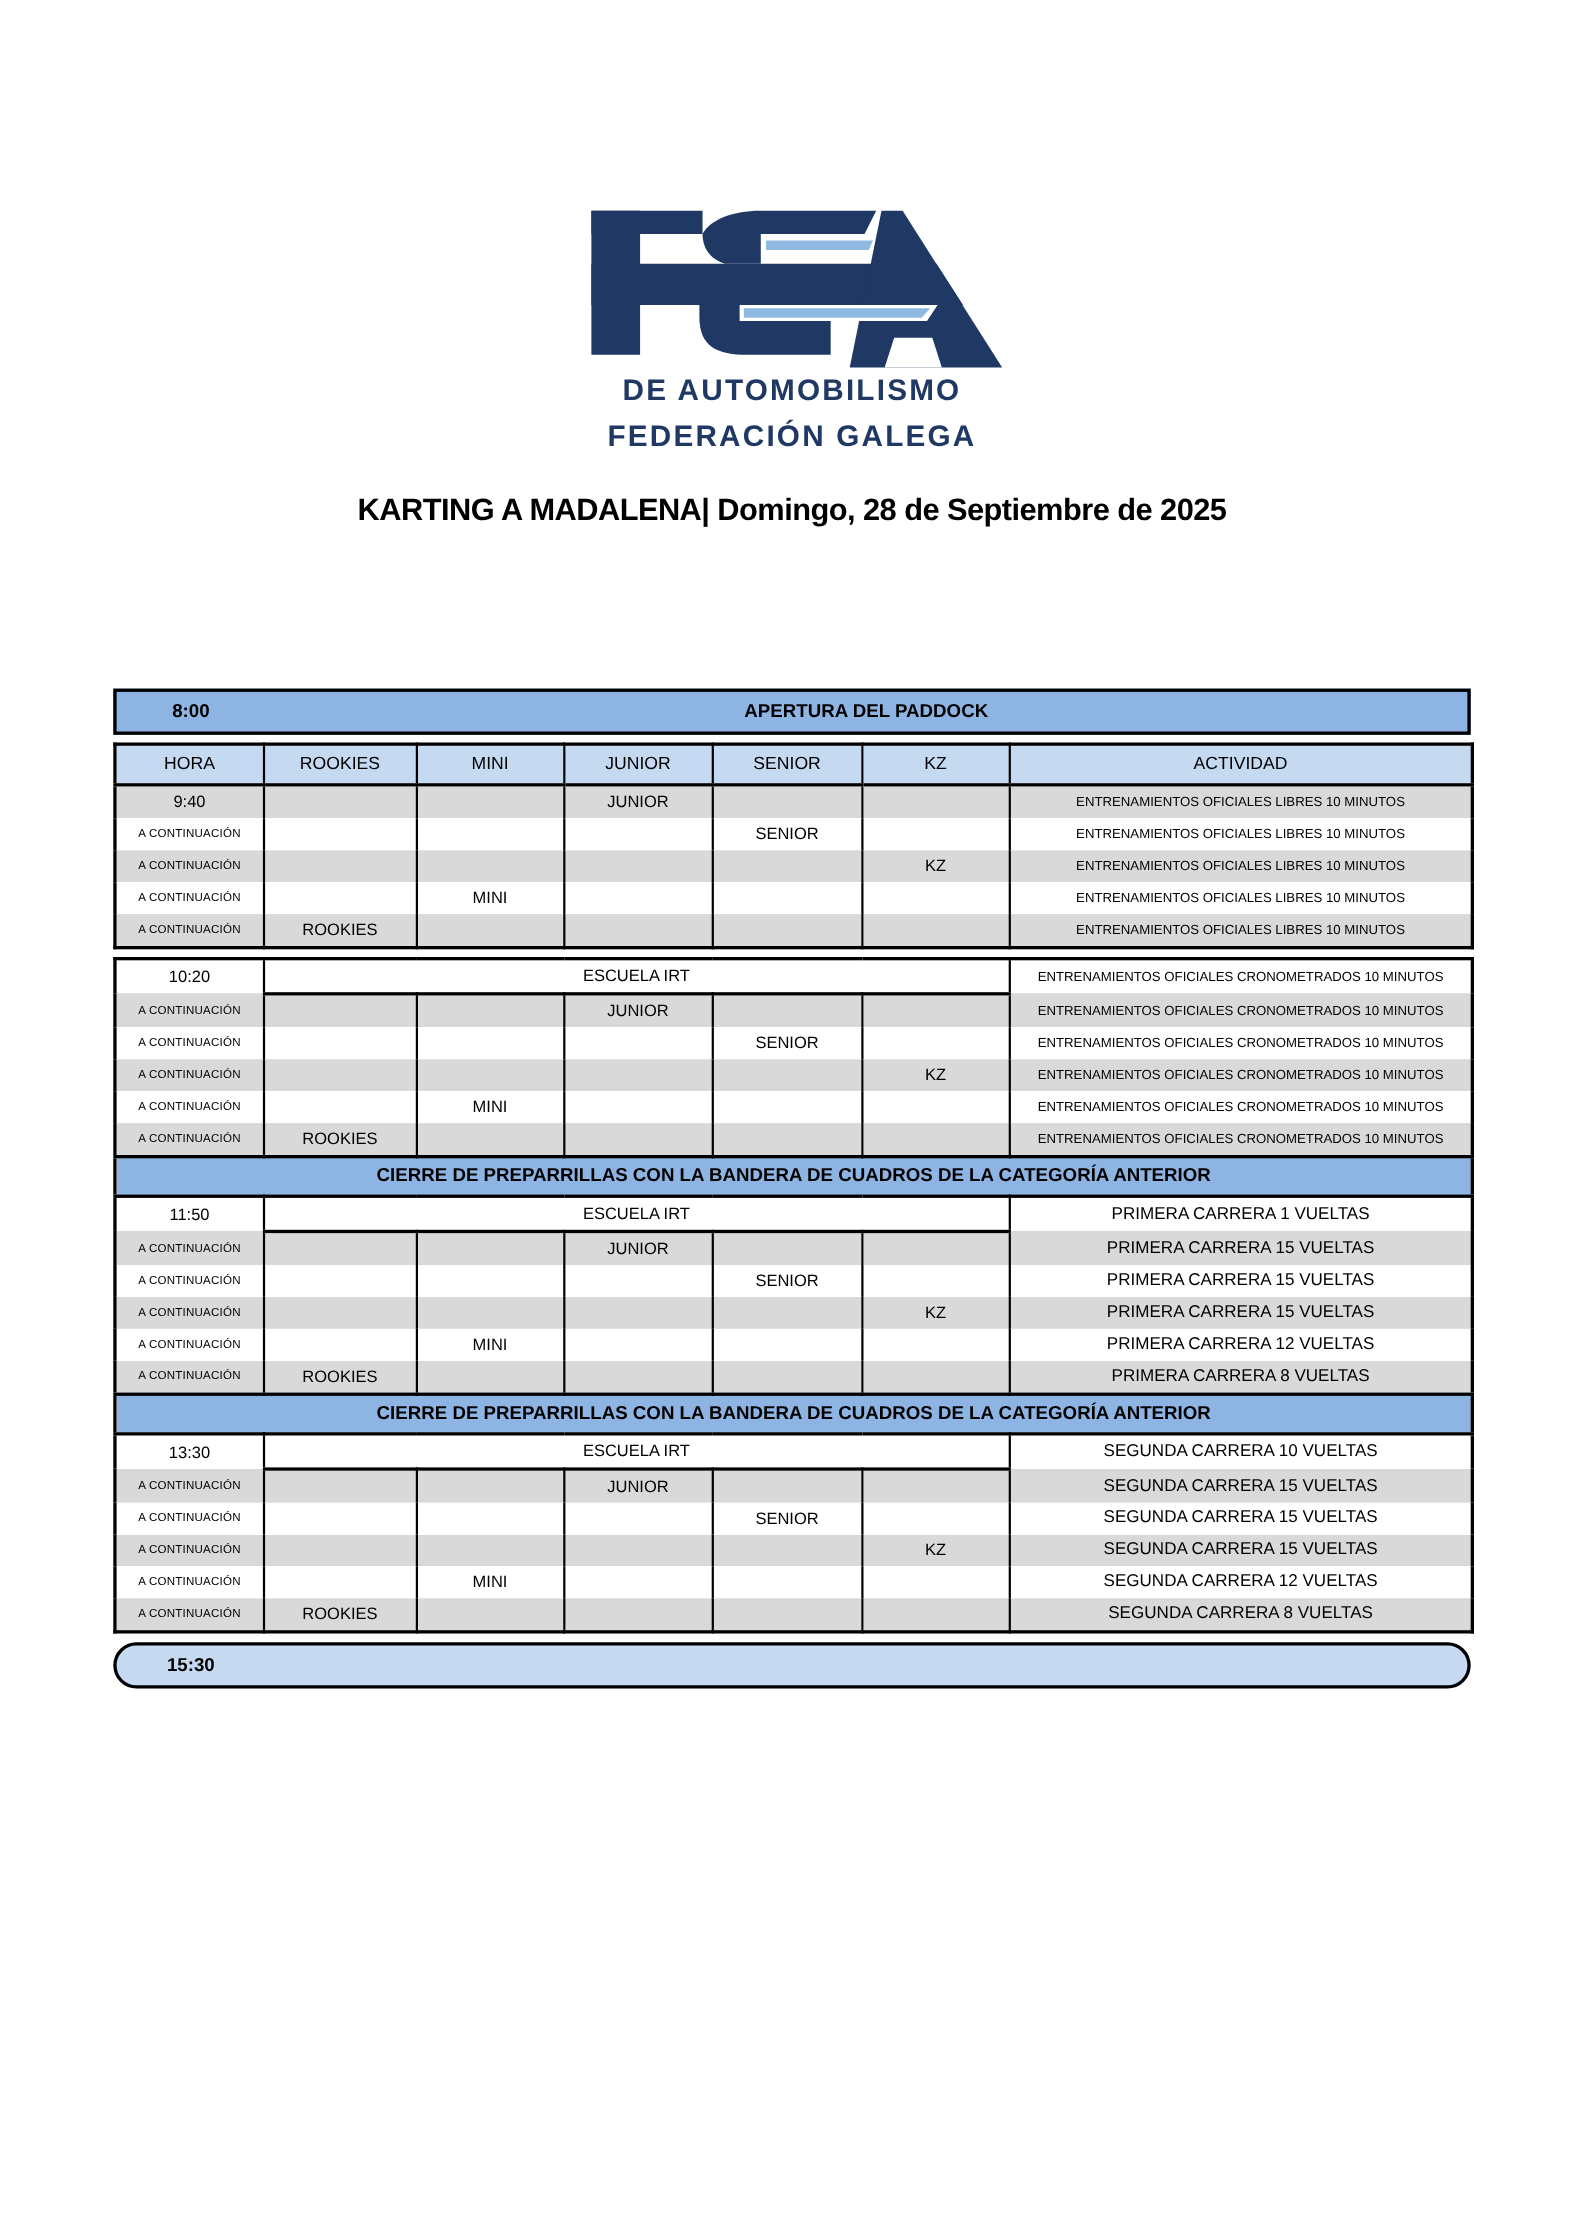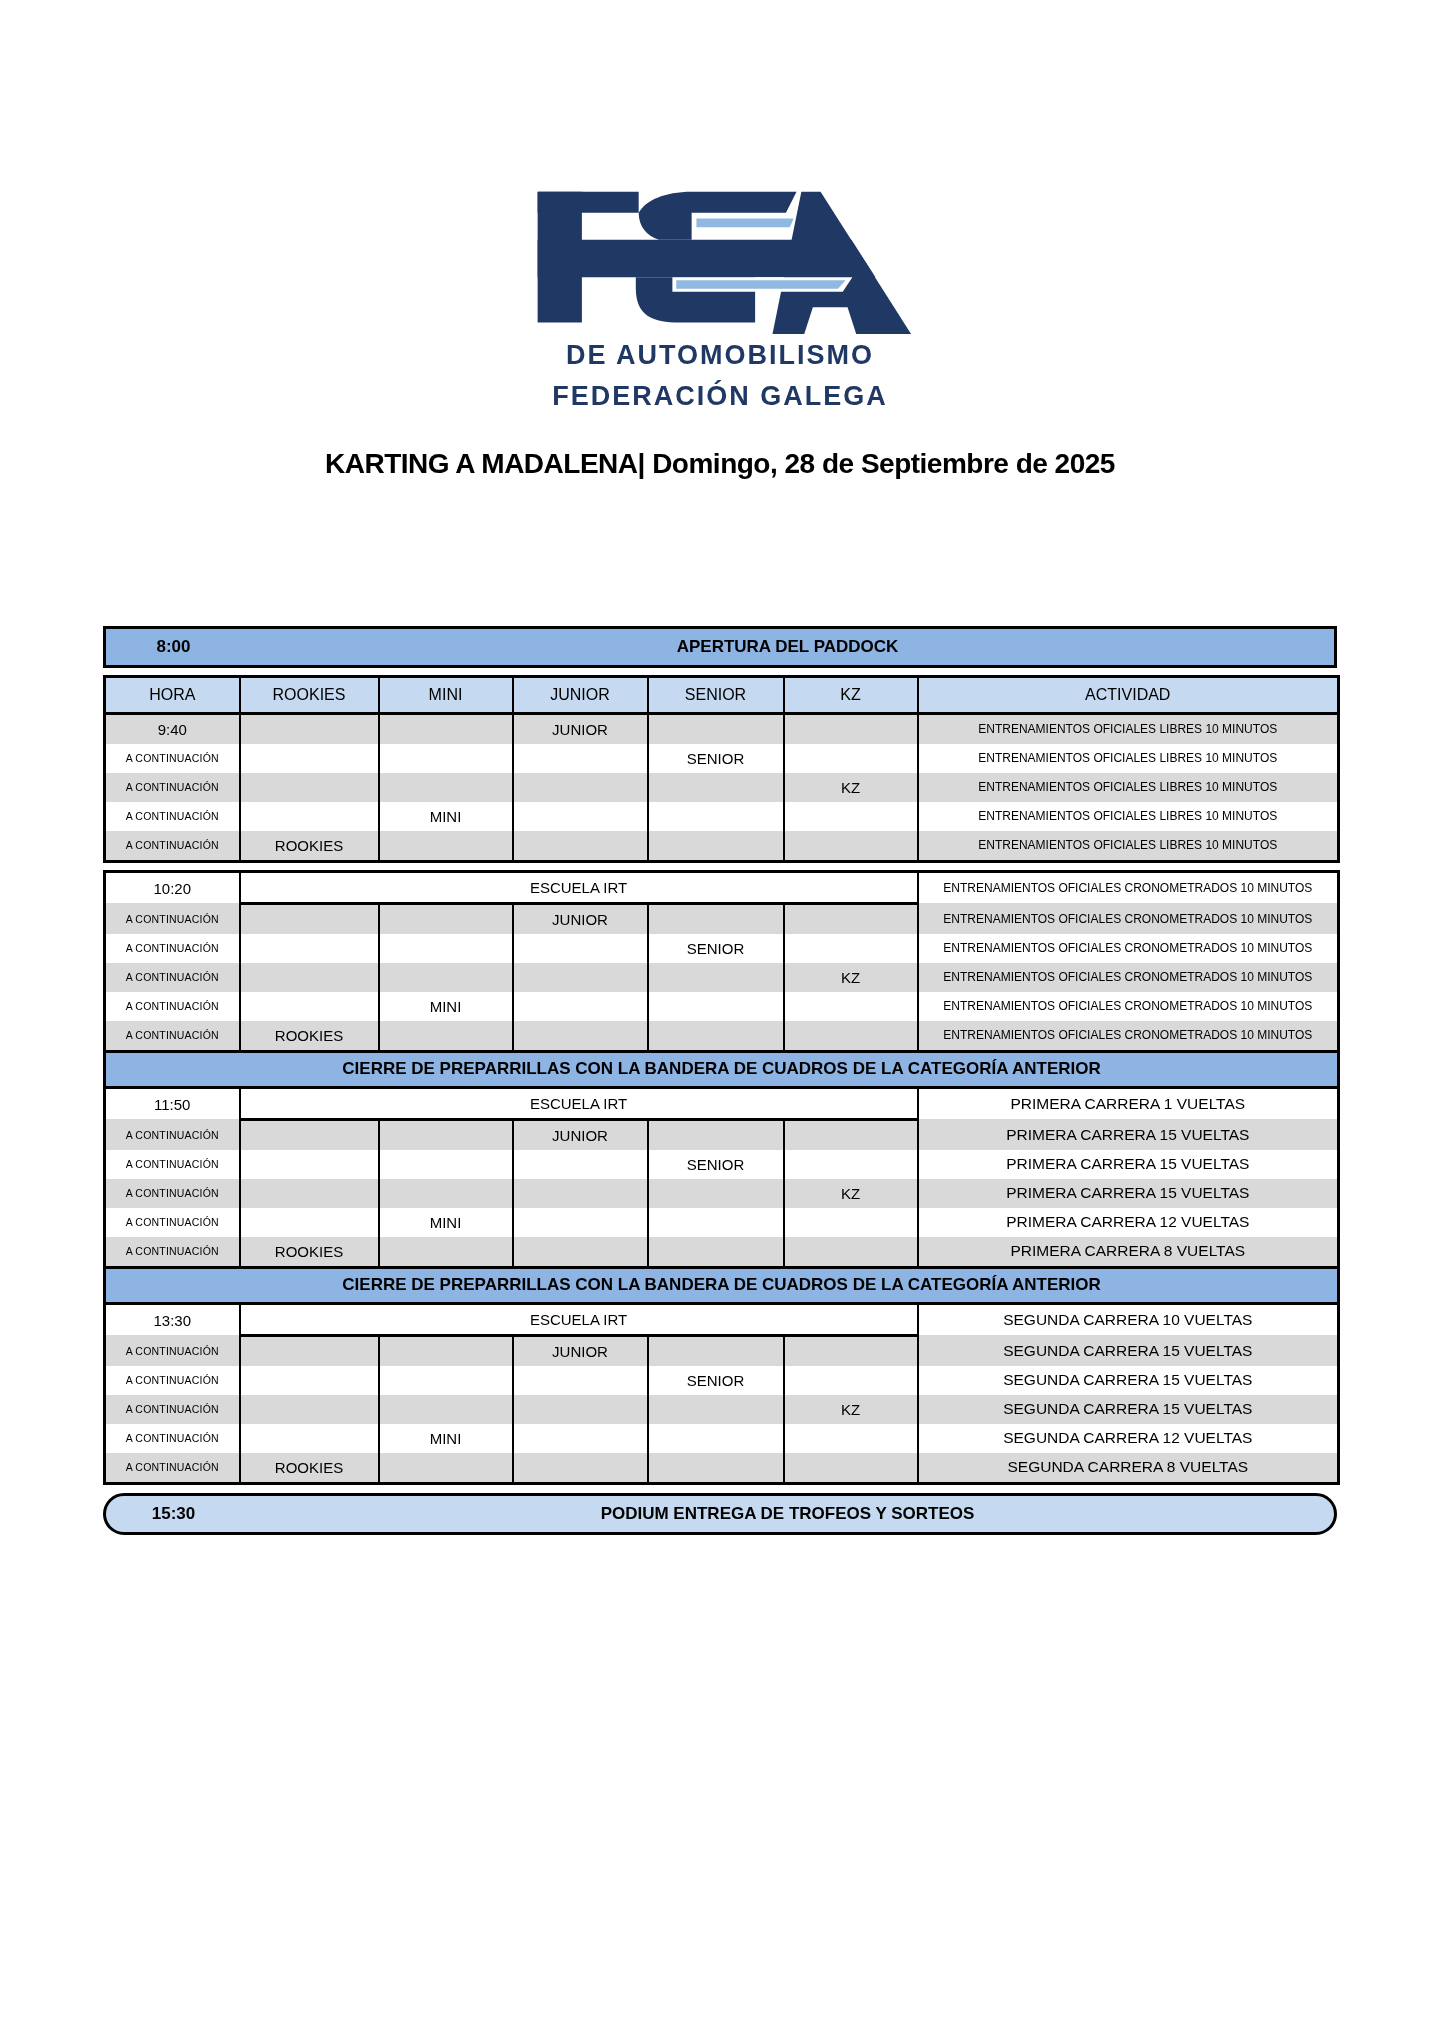--- a/index.html
+++ b/index.html
@@ -370,16 +370,15 @@
           <td></td>
           <td></td>
           <td></td>
           <td class="act large">SEGUNDA CARRERA 8 VUELTAS</td>
         </tr>
       </tbody>
   </table>
 
   <div class="banner bottom">
     <span class="b-time">15:30</span>
-    <span class="b-label">PODIUM ENTREGA DE TROFEOS Y SORTEOS</span>
   </div>
 
 </div>
 
 </body></html>

